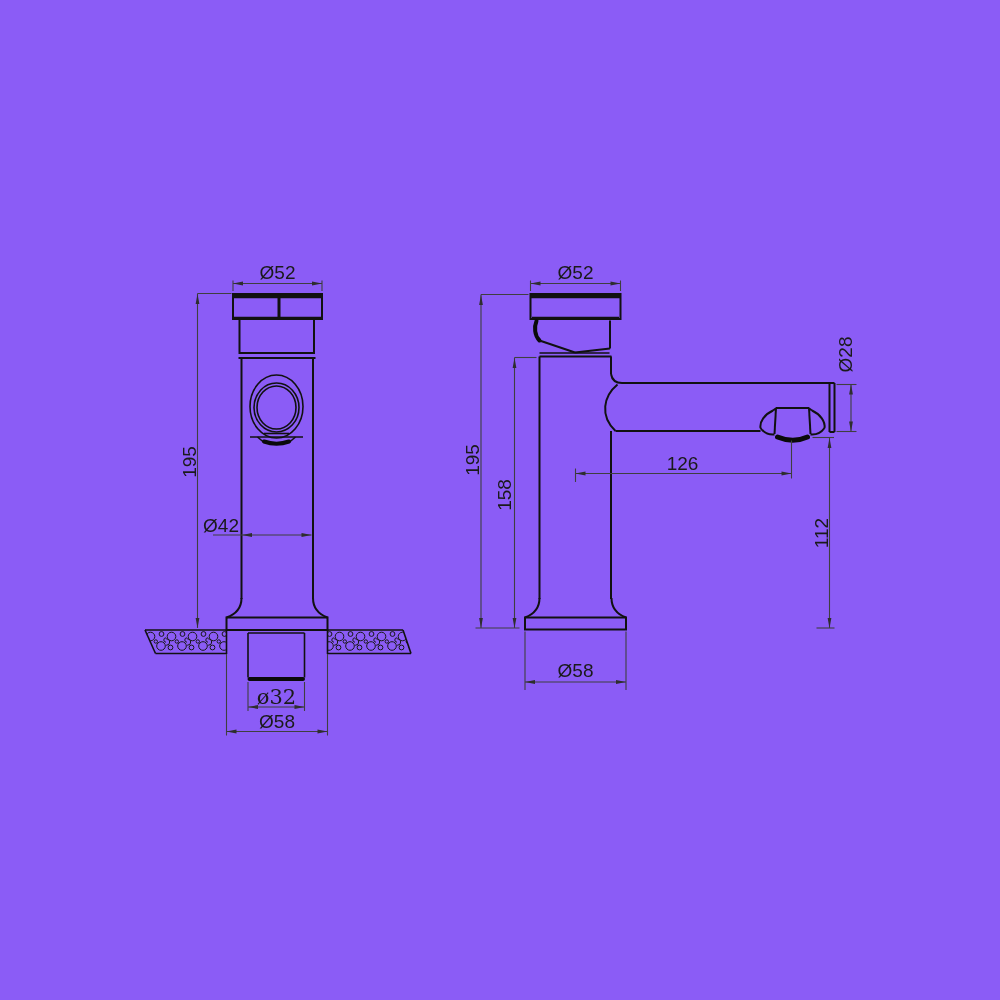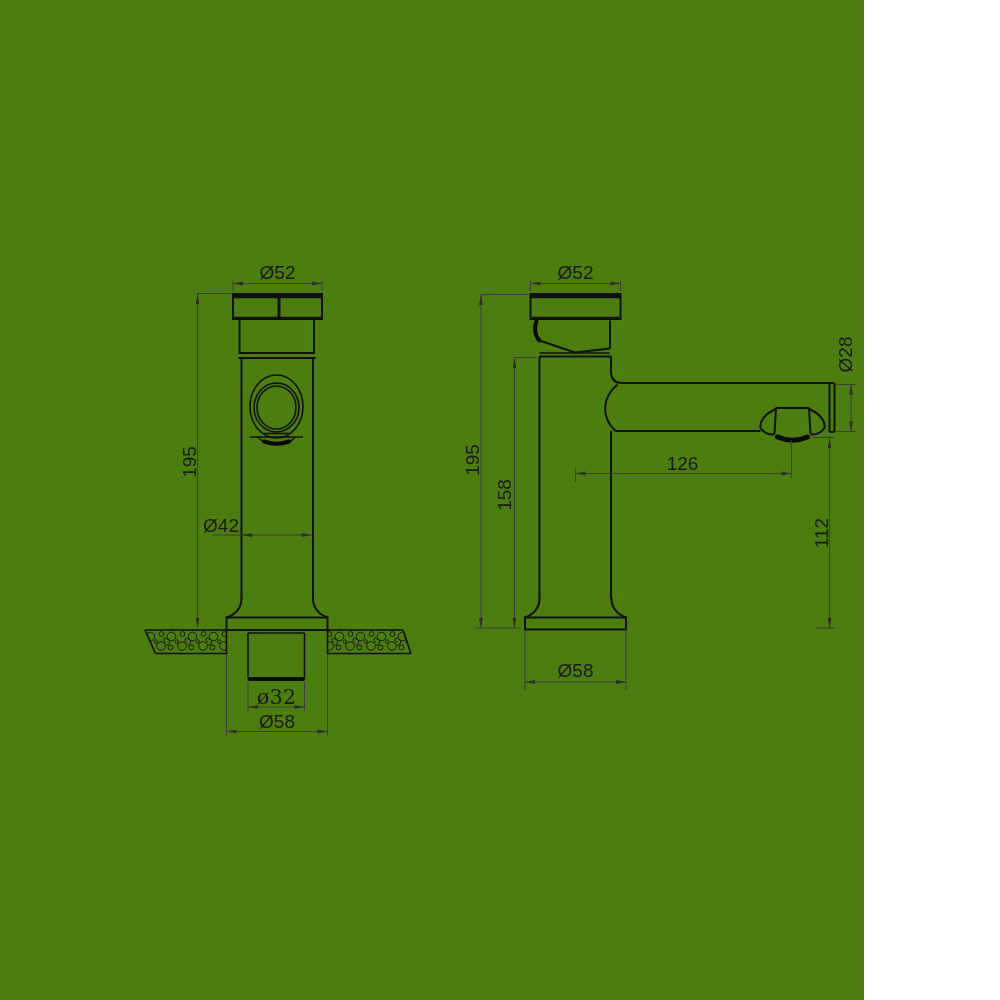--- a/index.html
+++ b/index.html
@@ -1,16 +1,16 @@
 <!DOCTYPE html>
 <html><head>
 <meta charset="utf-8">
 <style>
   html,body{margin:0;padding:0;background:#ffffff;}
-  .canvas{width:864px;height:1000px;background:#4d7c0f;position:relative;}
+  .canvas{width:1000px;height:1000px;background:#8b5cf6;position:relative;}
   svg{display:block;}
   
   .ol   {stroke:#111111;stroke-width:2;fill:none;stroke-linecap:butt;}
   .olt  {stroke:#111111;stroke-width:1.6;fill:none;}
   .olx  {stroke:#111111;stroke-width:3.5;fill:none;}
   .olb  {stroke:#111111;stroke-width:2.5;fill:none;}
   .dark {stroke:#0a0a0a;stroke-width:4;fill:none;stroke-linecap:round;}
   .dark5{stroke:#0a0a0a;stroke-width:5;fill:none;stroke-linecap:round;}
   .peb  {stroke:#161616;stroke-width:1;fill:none;}
   

